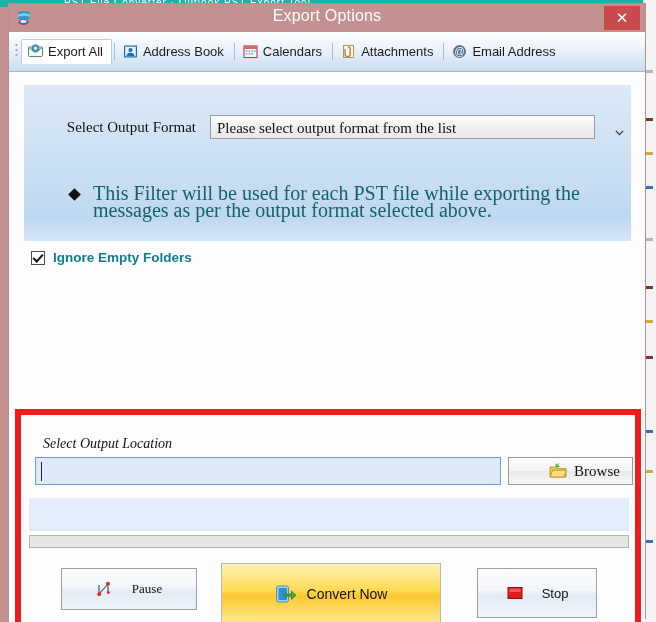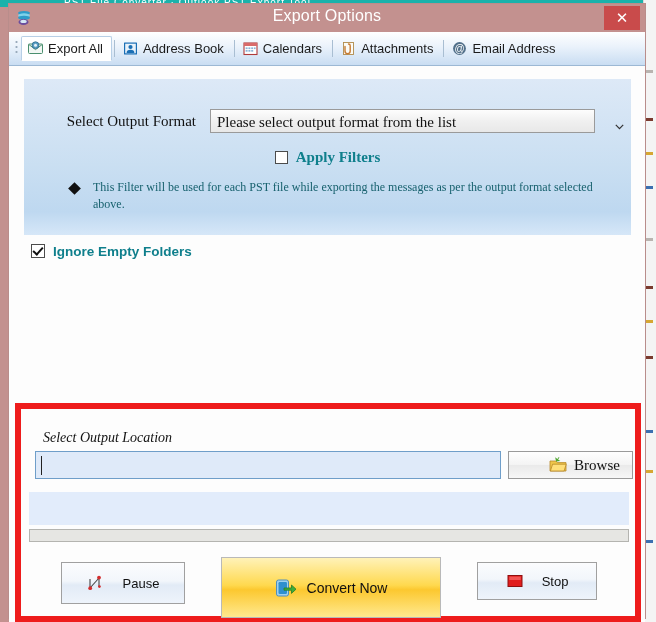--- a/index.html
+++ b/index.html
@@ -82,21 +82,21 @@
     font-family: "Liberation Sans", sans-serif;
     font-size: 15px;
     line-height: 24px;
     text-align: center;
     cursor: pointer;
   }
 
   
   .tabstrip {
     position: relative;
-    height: 34px;
+    height: 40px;
     background: linear-gradient(to bottom, #ffffff 0%, #eaf2fb 45%, #c9ddf2 100%);
     border-bottom: 1px solid #9cb8d4;
     display: flex;
     align-items: center;
     padding-left: 6px;
     box-sizing: border-box;
   }
   .tab {
     display: flex;
     align-items: center;
@@ -222,30 +222,31 @@
     align-items: flex-start;
   }
   .diamond {
     width: 9px; height: 9px;
     background: #111;
     transform: rotate(45deg);
     margin-top: 5px;
     flex: 0 0 9px;
   }
   .note-text {
-    font-size: 12px;
+    font-size: 20px;
     color: #17616e;
     line-height: 17px;
   }
 
   
   .row-ignore {
     position: absolute;
     left: 22px; top: 178px;
     display: flex;
+    align-items: center;
     gap: 8px;
   }
   .row-ignore .cb { width: 14px; height: 14px; }
   .row-ignore .lbl {
     font-family: "Liberation Sans", sans-serif;
     font-size: 13.5px;
     font-weight: bold;
     color: #0f7f8c;
   }
 
@@ -320,35 +321,36 @@
     gap: 18px;
     border: 1px solid #a0a0a0;
     box-sizing: border-box;
     cursor: pointer;
     font-family: "Liberation Sans", sans-serif;
     font-size: 13px;
     color: #111;
   }
   .btn-pause {
     left: 40px; top: 153px;
-    width: 124px; height: 42px;
+    width: 136px; height: 42px;
     background: linear-gradient(to bottom, #fbfcfe 0%, #f2f6fb 45%, #e2ebf6 55%, #eef4fb 100%);
+    font-family: Liberation Serif, serif;
   }
   .btn-convert {
     left: 200px; top: 148px;
     width: 220px; height: 61px;
     background: linear-gradient(to bottom, #fff2b8 0%, #ffd94f 46%, #fcc82f 54%, #ffe98f 100%);
     border: 1px solid #b9b9b9;
     gap: 10px;
     font-size: 14px;
     justify-content: center;
   }
   .btn-stop {
     left: 456px; top: 153px;
-    width: 120px; height: 38px;
+    width: 120px; height: 50px;
     background: linear-gradient(to bottom, #fbfcfe 0%, #f2f6fb 45%, #e2ebf6 55%, #eef4fb 100%);
   }
   .btn-ico { width: 22px; height: 22px; flex: 0 0 22px; }
   .btn-ico-sm { width: 18px; height: 18px; flex: 0 0 18px; }
 </style>
 </head>
 <body>
 
 <div id="root">
 
@@ -468,24 +470,20 @@
         <div class="row-format">
           <div class="lbl-format">Select Output Format</div>
           <div class="select-box" title="Please select output format from the list">Please select output format from the list</div>
           <span class="select-arrow">
             <svg viewBox="0 0 9 6" width="9" height="6">
               <path d="M0.8 0.8 L4.5 4.6 L8.2 0.8" fill="none" stroke="#333" stroke-width="1.2"></path>
             </svg>
           </span>
         </div>
 
-        <div class="row-filters">
-          <span class="cb"></span>
-          <span class="teal-bold">Apply Filters</span>
-        </div>
 
         <div class="note">
           <span class="diamond"></span>
           <span class="note-text">This Filter will be used for each PST file while exporting the messages as per the output format selected above.</span>
         </div>
       </div>
 
       <div class="row-ignore">
         <span class="cb checked"></span>
         <span class="lbl">Ignore Empty Folders</span>

